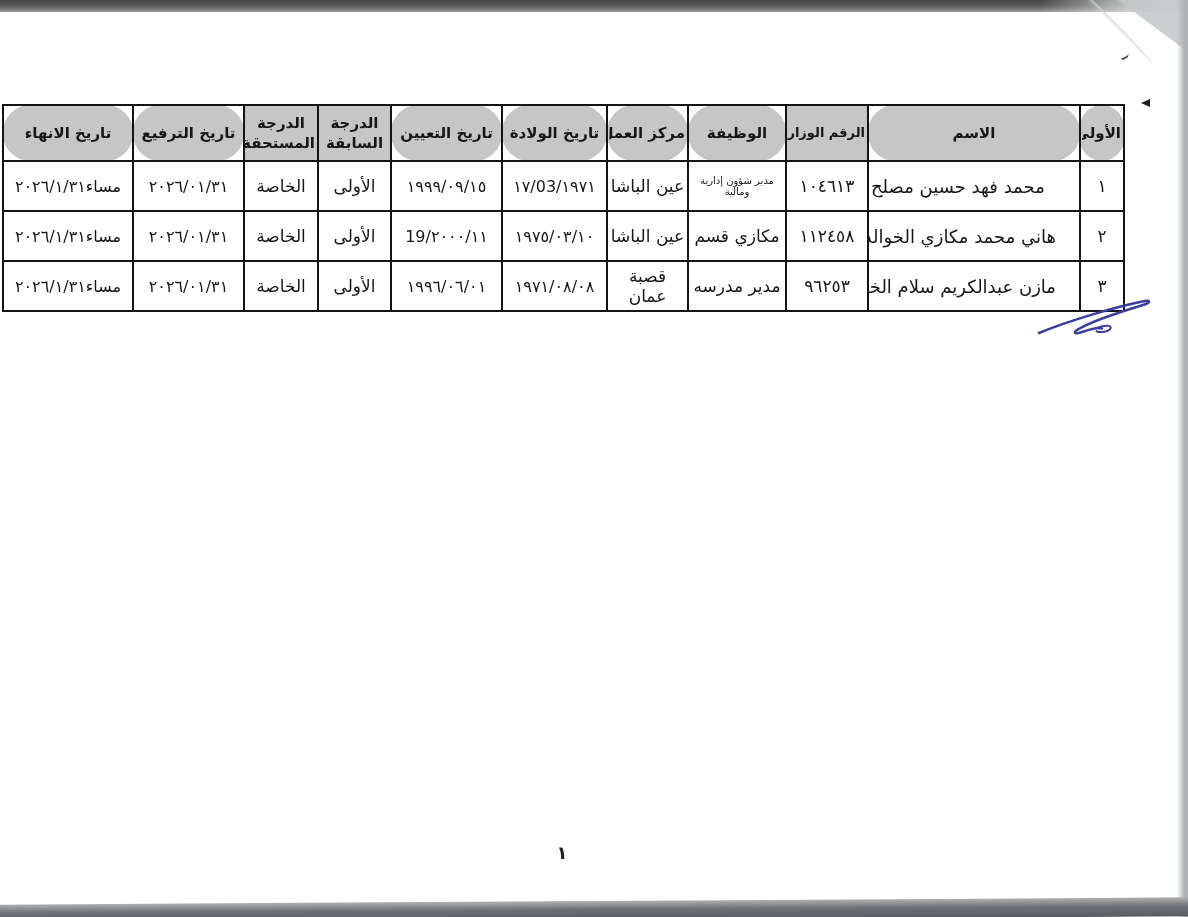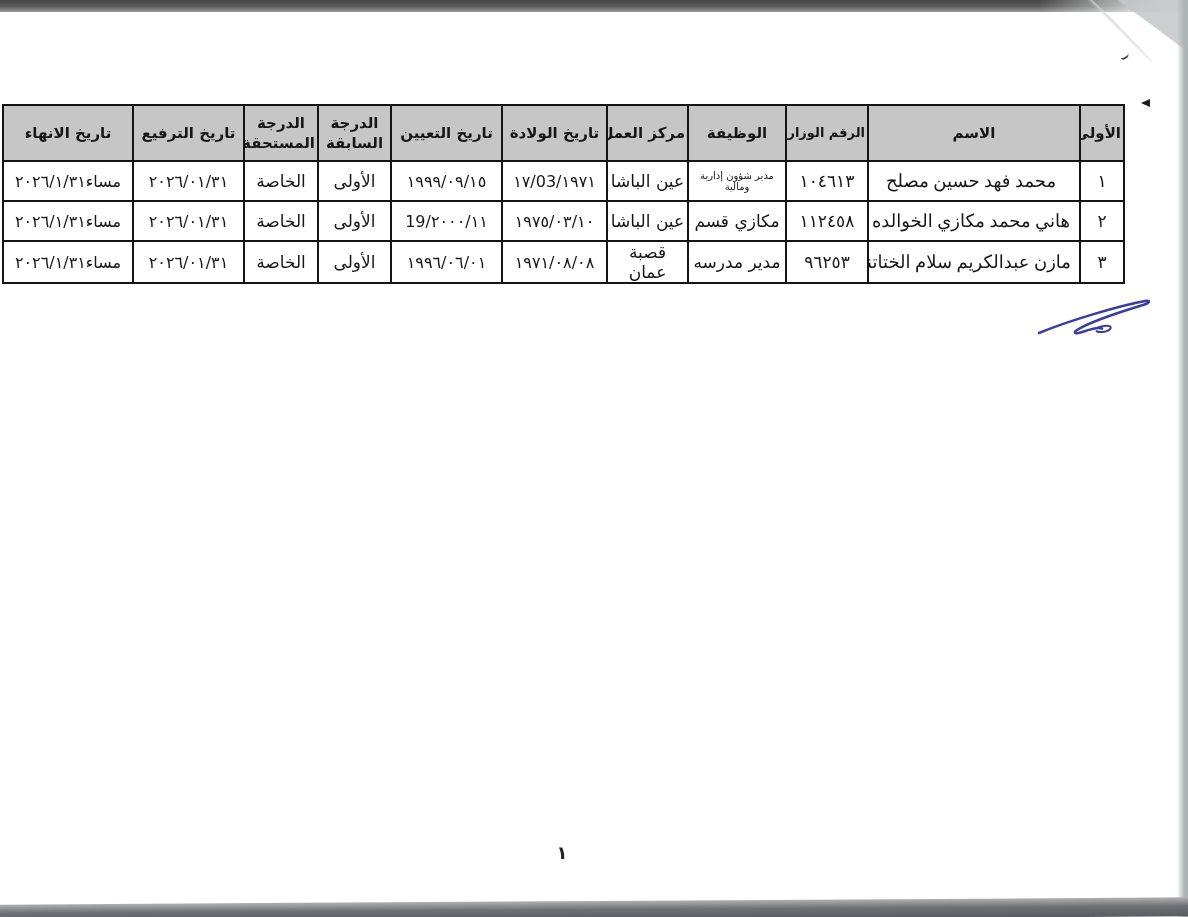--- a/index.html
+++ b/index.html
@@ -57,24 +57,24 @@
   th, td {
     border:2px solid #141414;
     text-align:center; vertical-align:middle;
     overflow:hidden;
   }
   th {
     height:56px; background:#c6c6c6;
     font-weight:bold; font-size:15px; line-height:1.35;
     padding:0 2px;
   }
-  th.nowrap { white-space:nowrap; }
+  th.nowrap { white-space:nowrap;border-radius:27px; }
   th.small  { font-size:13px; white-space:nowrap; }
-  td { height:40px; font-size:17px; padding:0 2px; }
-  td.name  { text-align:center; padding-right:8px; font-size:18px; white-space:nowrap;font-family:Liberation Serif, serif; }
+  td { height:50px; font-size:17px; padding:0 2px; }
+  td.name  { text-align:left; padding-right:23px; font-size:18px; white-space:nowrap; }
   td.job-small { font-size:10px; padding:0 4px; }
   td.date { font-size:16px; white-space:nowrap; }
   
   .signature { position:absolute; left:1034px; top:295px; width:122px; height:50px; }
   .page-number {
     position:absolute; left:548px; top:842px; width:28px;
     text-align:center; font-size:18px; font-weight:bold; color:#222;
   }
 </style>
 </head>

